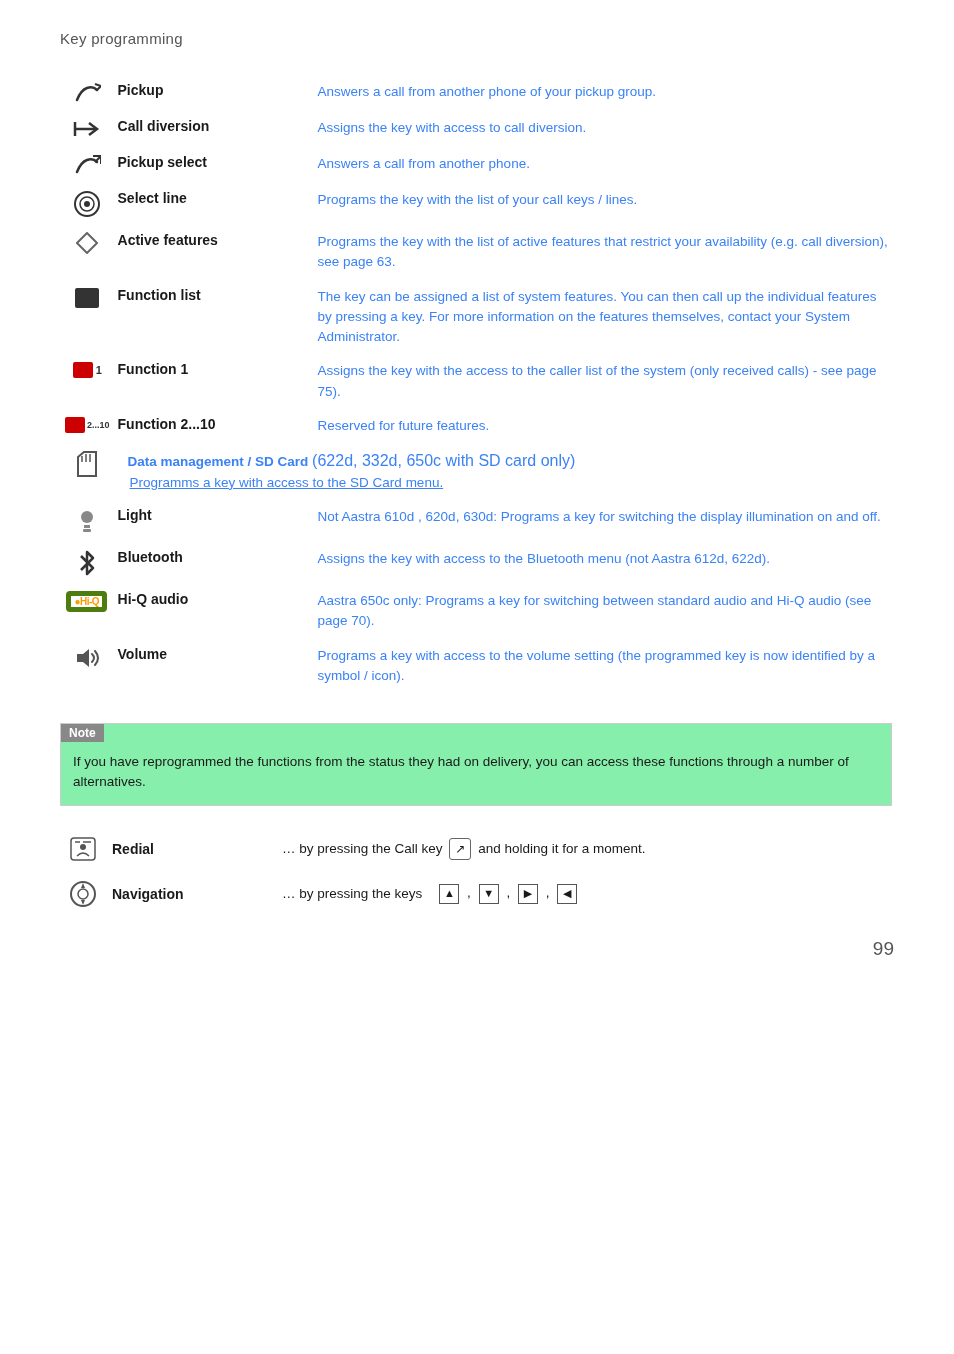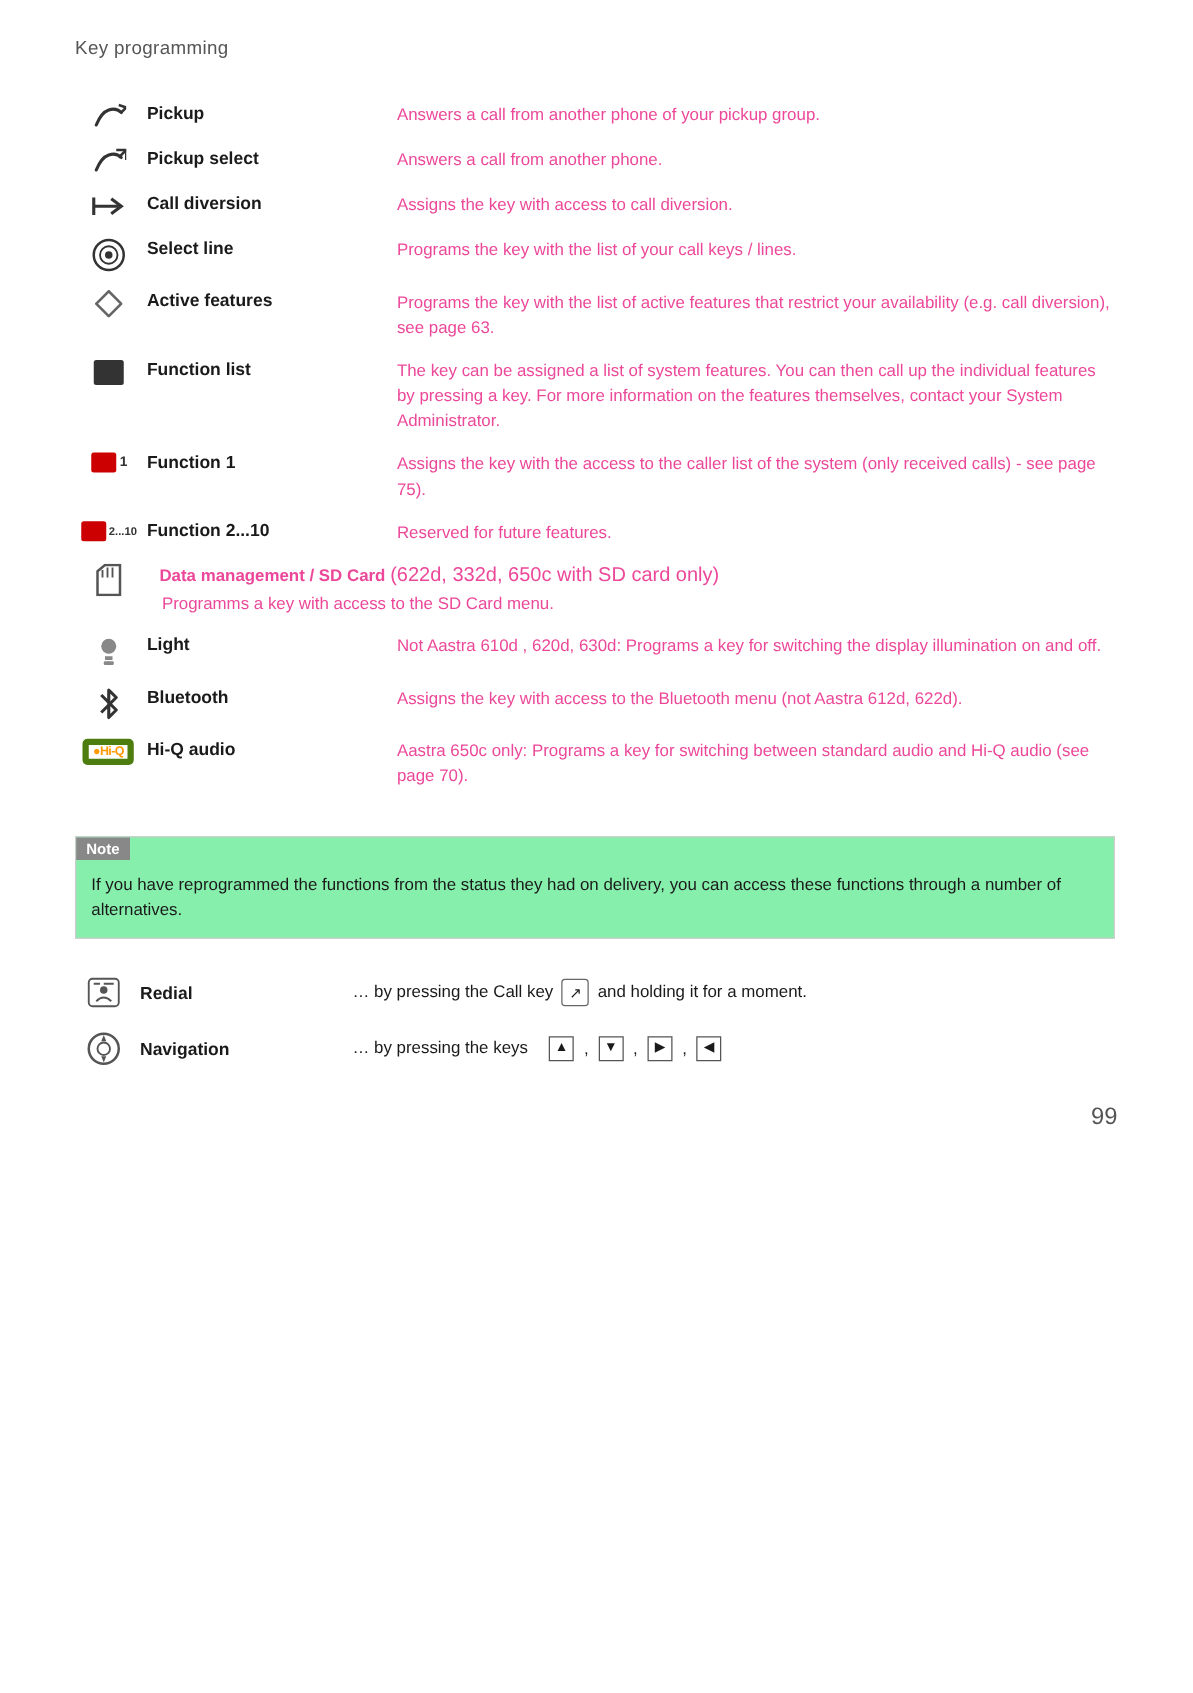--- a/index.html
+++ b/index.html
@@ -45,21 +45,21 @@
     .name-cell {
       width: 200px;
       font-weight: bold;
       font-size: 14px;
       padding-left: 6px;
       padding-top: 5px;
     }
 
     .desc-cell {
       font-size: 13.5px;
-      color: #ec4899;
+      color: #3b82f6;
       line-height: 1.5;
     }
 
     .name-cell-wide {
       font-weight: bold;
       font-size: 14px;
       padding-left: 6px;
       padding-top: 5px;
       white-space: nowrap;
     }
@@ -164,42 +164,42 @@
         </span>
       </td>
       <td class="name-cell"><span>Pickup</span></td>
       <td class="desc-cell"><span>Answers a call from another phone of your pickup group.</span></td>
     </tr>
 
     <tr>
       <td class="icon-cell">
         <span>
           <svg width="28" height="22" viewBox="0 0 28 22" class="icon-svg">
+            <line x1="2" y1="11" x2="22" y2="11" stroke="#333" stroke-width="2.5"></line>
+            <polyline points="16,5 24,11 16,17" fill="none" stroke="#333" stroke-width="2.5"></polyline>
+            <line x1="2" y1="4" x2="2" y2="18" stroke="#333" stroke-width="2.5"></line>
+          </svg>
+        </span>
+      </td>
+      <td class="name-cell"><span>Call diversion</span></td>
+      <td class="desc-cell"><span>Assigns the key with access to call diversion.</span></td>
+    </tr>
+
+    <tr>
+      <td class="icon-cell">
+        <span>
+          <svg width="28" height="22" viewBox="0 0 28 22" class="icon-svg">
             <path d="M4 18 Q8 8 14 6 Q20 4 24 8" fill="none" stroke="#333" stroke-width="2.5" stroke-linecap="round"></path>
             <polyline points="20,2 28,2 28,10" fill="none" stroke="#333" stroke-width="2"></polyline>
             <line x1="22" y1="8" x2="28" y2="2" stroke="#333" stroke-width="2"></line>
           </svg>
         </span>
       </td>
       <td class="name-cell"><span>Pickup select</span></td>
       <td class="desc-cell"><span>Answers a call from another phone.</span></td>
-    </tr>
-
-    <tr>
-      <td class="icon-cell">
-        <span>
-          <svg width="28" height="22" viewBox="0 0 28 22" class="icon-svg">
-            <line x1="2" y1="11" x2="22" y2="11" stroke="#333" stroke-width="2.5"></line>
-            <polyline points="16,5 24,11 16,17" fill="none" stroke="#333" stroke-width="2.5"></polyline>
-            <line x1="2" y1="4" x2="2" y2="18" stroke="#333" stroke-width="2.5"></line>
-          </svg>
-        </span>
-      </td>
-      <td class="name-cell"><span>Call diversion</span></td>
-      <td class="desc-cell"><span>Assigns the key with access to call diversion.</span></td>
     </tr>
 
     <tr>
       <td class="icon-cell">
         <span>
           <svg width="28" height="28" viewBox="0 0 28 28" class="icon-svg">
             <circle cx="14" cy="14" r="12" fill="none" stroke="#333" stroke-width="2"></circle>
             <circle cx="14" cy="14" r="3" fill="#333"></circle>
             <circle cx="14" cy="14" r="7" fill="none" stroke="#333" stroke-width="1.5"></circle>
           </svg>
@@ -270,21 +270,21 @@
             <path d="M2 6 L8 1 L20 1 L20 25 L2 25 Z" fill="none" stroke="#555" stroke-width="2"></path>
             <line x1="6" y1="5" x2="6" y2="11" stroke="#555" stroke-width="1.5"></line>
             <line x1="10" y1="3" x2="10" y2="11" stroke="#555" stroke-width="1.5"></line>
             <line x1="14" y1="3" x2="14" y2="11" stroke="#555" stroke-width="1.5"></line>
           </svg>
         </span>
       </td>
       <td colspan="2" class="desc-cell" style="padding-top:5px;">
         <span style="font-weight:bold;padding-left:10px;">Data management / SD Card</span>
         <span style="font-size:16px;font-weight:normal;margin-top:15px;">  (622d, 332d, 650c with SD card only)</span><br>
-        <span style="padding-left:12px;">Programms a key with access to the SD Card menu.</span>
+        <span style="padding-left:12px;text-decoration:underline;">Programms a key with access to the SD Card menu.</span>
       </td>
     </tr>
 
     <tr>
       <td class="icon-cell">
         <span>
           <svg width="24" height="28" viewBox="0 0 24 28" class="icon-svg">
             <circle cx="12" cy="10" r="6" fill="#888"></circle>
             <rect x="9" y="18" width="6" height="3" fill="#888"></rect>
             <rect x="8" y="22" width="8" height="3" rx="1" fill="#888"></rect>
@@ -310,20 +310,33 @@
     <tr>
       <td class="icon-cell">
         <span>
           <span class="hiq-badge">●Hi-Q</span>
         </span>
       </td>
       <td class="name-cell"><span>Hi-Q audio</span></td>
       <td class="desc-cell"><span>Aastra 650c only: Programs a key for switching between standard audio and Hi-Q audio (see page 70).</span></td>
     </tr>
 
+    <tr>
+      <td class="icon-cell">
+        <span>
+          <svg width="28" height="24" viewBox="0 0 28 24" class="icon-svg">
+            <polygon points="4,8 10,8 16,3 16,21 10,16 4,16" fill="#555"></polygon>
+            <path d="M19,8 Q23,12 19,16" fill="none" stroke="#555" stroke-width="2" stroke-linecap="round"></path>
+            <path d="M22,5 Q28,12 22,19" fill="none" stroke="#555" stroke-width="2" stroke-linecap="round"></path>
+          </svg>
+        </span>
+      </td>
+      <td class="name-cell"><span>Volume</span></td>
+      <td class="desc-cell"><span>Programs a key with access to the volume setting (the programmed key is now identified by a symbol / icon).</span></td>
+    </tr>
   </tbody>
 </table>
 
 <div class="note-box">
   <div class="note-header">Note</div>
   <div class="note-content">If you have reprogrammed the functions from the status they had on delivery, you can access these functions through a number of alternatives.</div>
 </div>
 
 <table class="alternatives-table">
   <tbody>

